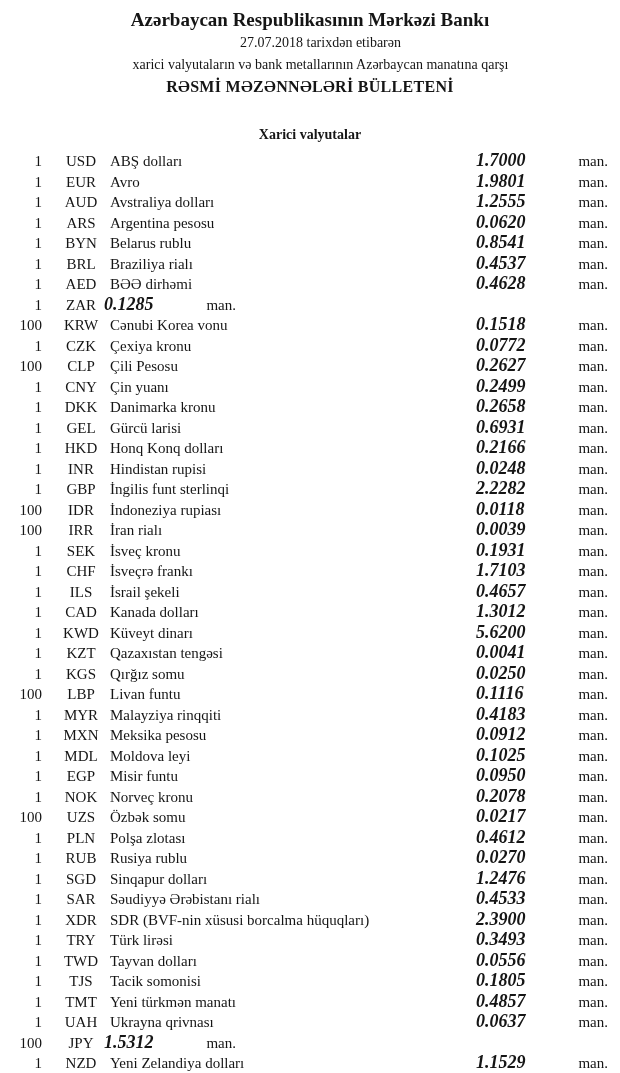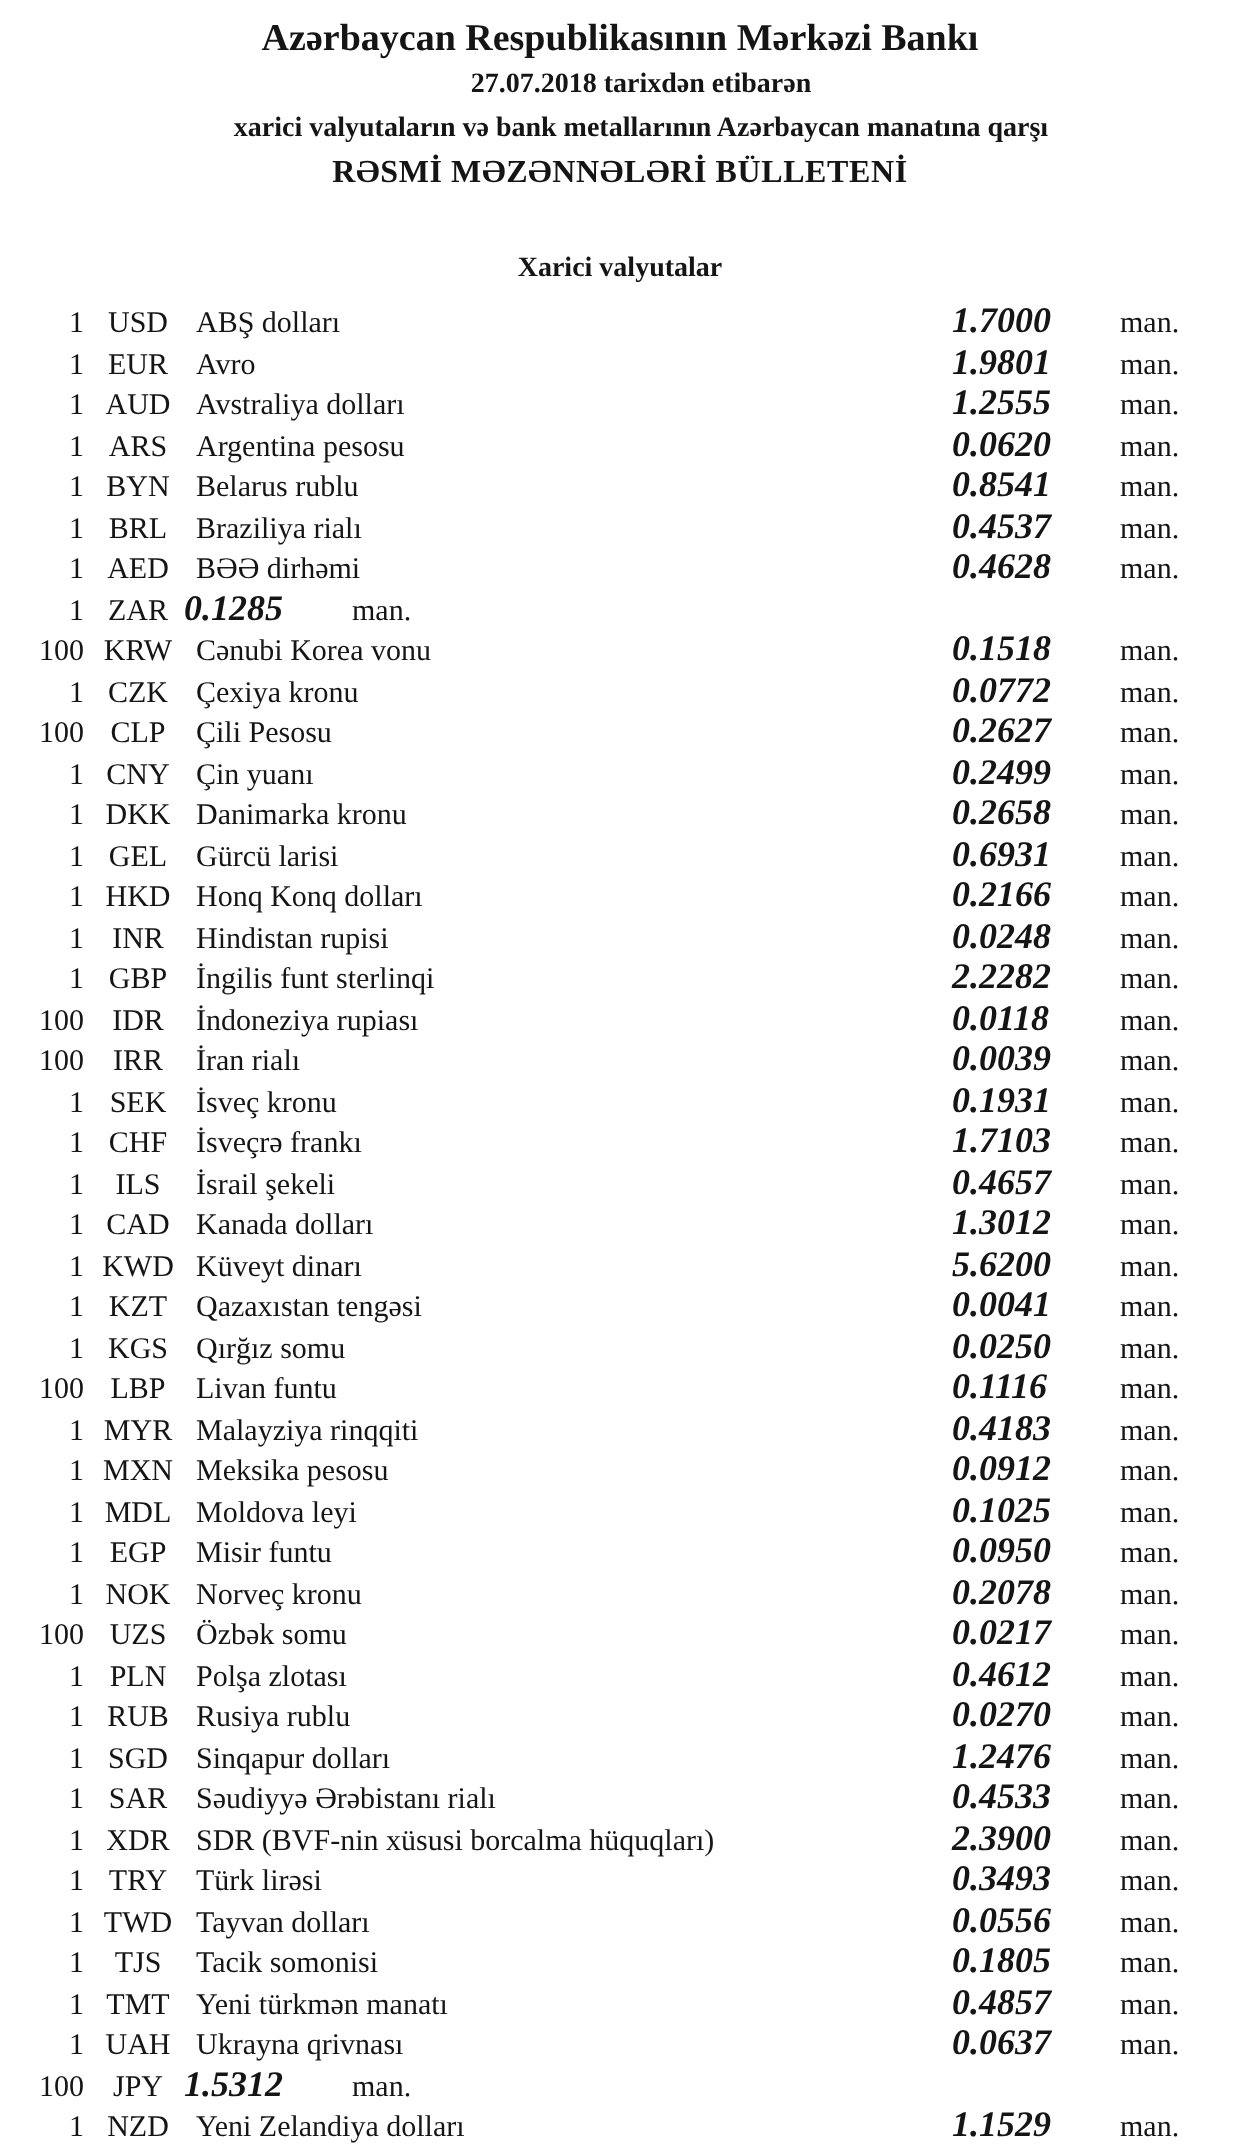--- a/index.html
+++ b/index.html
@@ -22,21 +22,21 @@
     text-align: center;
     padding-top: 7px;
   }
   .bank-title {
     font-size: 19px;
     font-weight: bold;
     line-height: 25px;
   }
   .header-line {
     font-size: 14px;
-    font-weight: bold;
+    font-weight: normal;
     line-height: 22px;
     padding-left: 21px;
   }
   .bulletin-title {
     font-size: 16px;
     font-weight: bold;
     line-height: 22px;
     letter-spacing: 0.3px;
   }
   .section-title {
@@ -59,38 +59,39 @@
     white-space: nowrap;
   }
   .qty {
     flex: none;
     width: 42px;
     text-align: right;
   }
   .code {
     flex: none;
     width: 46px;
-    margin-left: 4px;
+    margin-left: 16px;
     text-align: center;
   }
   .name {
     flex: 1;
     padding-left: 6px;
     overflow: hidden;
   }
   .rate {
     flex: none;
     width: 84px;
     font-weight: bold;
     font-style: italic;
     font-size: 18px;
   }
   .unit {
     flex: none;
     width: 48px;
+    text-align: right;
   }
 </style>
 </head>
 <body>
 
 <div class="page">
   <div class="header">
     <div class="bank-title">Azərbaycan Respublikasının Mərkəzi Bankı</div>
     <div class="header-line">27.07.2018 tarixdən etibarən</div>
     <div class="header-line">xarici valyutaların və bank metallarının Azərbaycan manatına qarşı</div>

